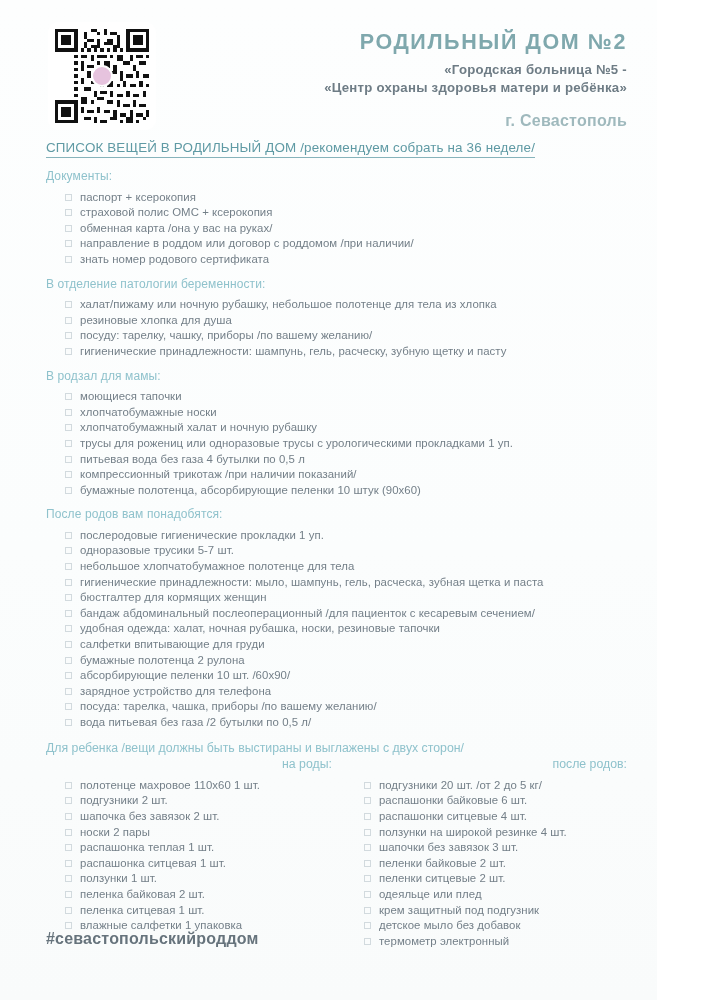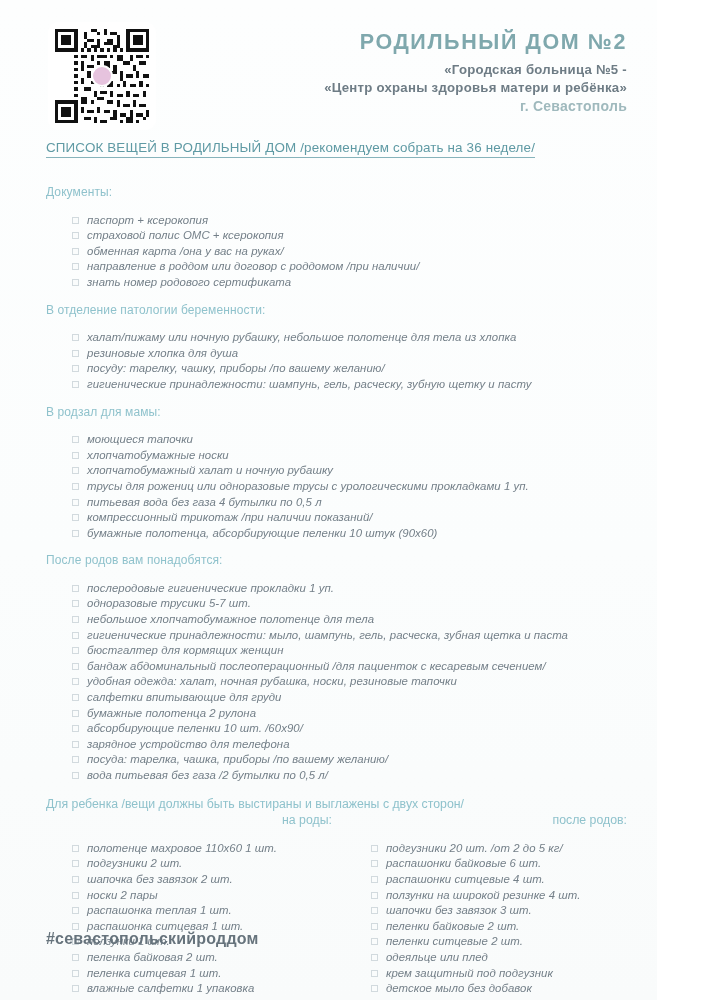--- a/index.html
+++ b/index.html
@@ -79,59 +79,58 @@
   .org-sub {
     font-size: 13.2px;
     font-weight: 700;
     color: #6e7c85;
     line-height: 1.35;
     letter-spacing: 0.25px;
     margin-top: 6px;
     white-space: nowrap;
   }
   .org-city {
-    font-size: 14px;
+    font-size: 16px;
     font-weight: 700;
     color: #9fb9bd;
     letter-spacing: 0.25px;
-    margin-top: 2px;
+    margin-top: 16px;
   }
 
   
   .content {
     padding: 18px 30px 0 46px;
   }
 
   .main-title {
     font-size: 13.4px;
     font-weight: 400;
     color: #5f9aa4;
     letter-spacing: 0.15px;
     border-bottom: 1px solid #86b3bb;
     display: inline-block;
     padding-bottom: 2px;
-    margin-bottom: 27px;
+    margin-bottom: 11px;
     white-space: nowrap;
   }
 
   .section { margin-bottom: 9px; }
 
   .section-head {
     font-size: 12px;
     color: #8fc2cc;
     letter-spacing: 0.1px;
     margin-bottom: 3px;
     line-height: 1.3;
   }
 
   ul.items {
     list-style: none;
-    margin: 12px;
+    margin: 5px;
     padding: 0 0 0 14px;
-    font-style: italic;
   }
   ul.items li {
     display: flex;
     align-items: flex-start;
     font-size: 11.4px;
     line-height: 15.6px;
     color: #737f88;
     letter-spacing: 0.05px;
     white-space: nowrap;
   }

